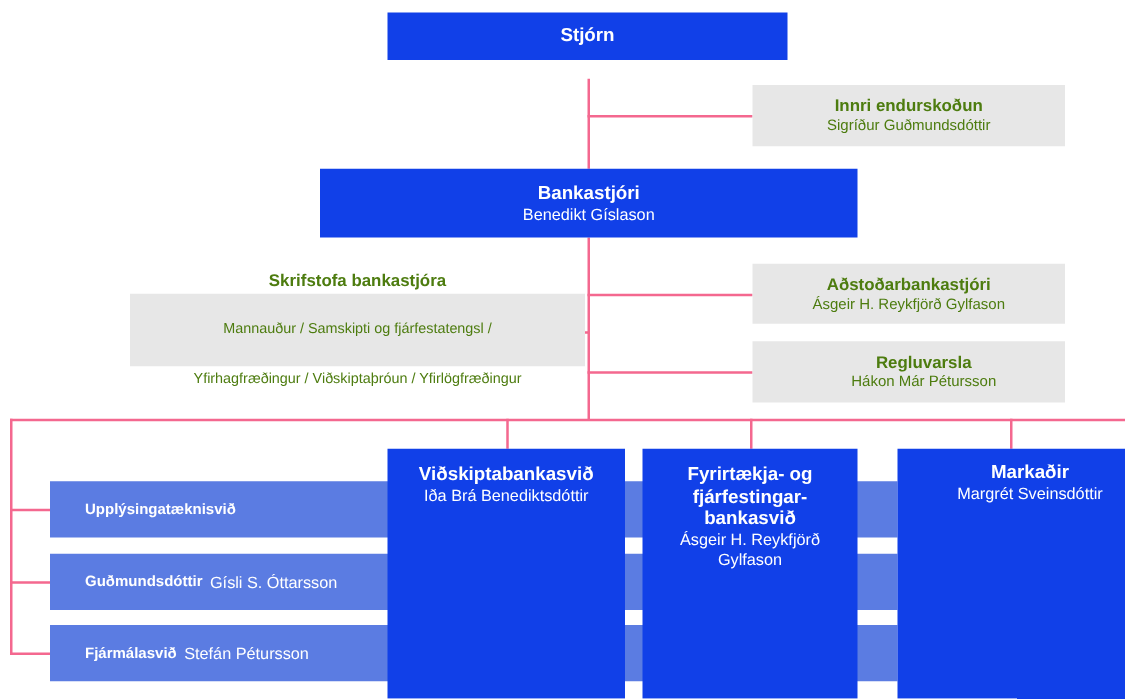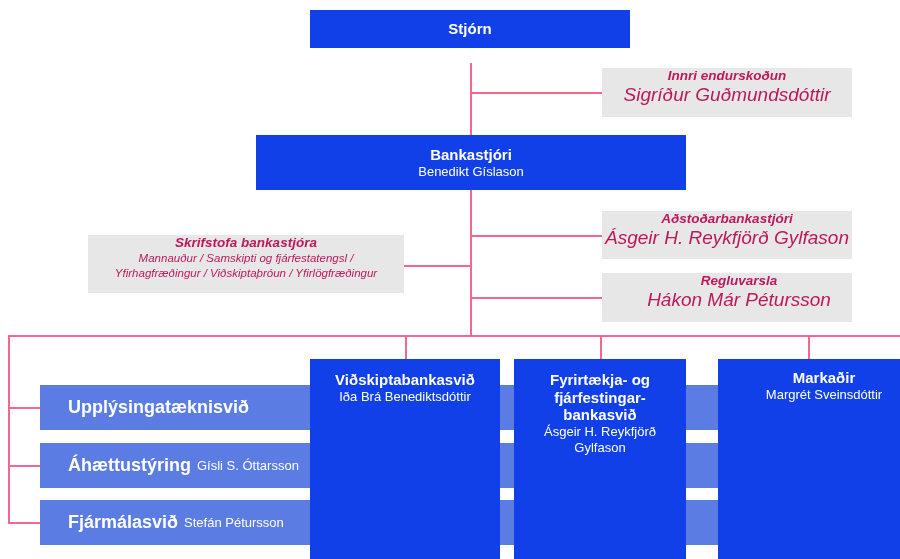--- a/index.html
+++ b/index.html
@@ -55,44 +55,43 @@
   }
   .node.blue .title { font-size: 15px; }
   .node.blue .person { font-size: 13px; }
 
   
   .node.blue.center-v { justify-content: center; }
 
   
   .node.grey {
     background: #e7e7e7;
-    color: #be185d;
-    justify-content: flex-start;
-    font-style: italic;
+    color: #4d7c0f;
+    justify-content: center;
   }
   .node.grey .title { font-size: 13.5px; }
-  .node.grey .person { font-size: 19px; }
+  .node.grey .person { font-size: 12px; }
   .node.grey .sub {
     font-size: 11.5px;
     line-height: 1.35;
     text-align: center;
   }
 
   
   .node.lightblue {
     background: #5b7ce2;
     color: #ffffff;
     flex-direction: row;
     align-items: center;
     justify-content: flex-start;
     padding-left: 28px;
     z-index: 2;
   }
   .node.lightblue .title {
-    font-size: 18px;
+    font-size: 12px;
     font-weight: bold;
     text-align: center;
     white-space: nowrap;
   }
   .node.lightblue .person {
     font-size: 13px;
     text-align: left;
     margin-left: 6px;
     white-space: nowrap;
   }
@@ -145,33 +144,33 @@
   <div class="node grey" style="left:602px; top:211px; width:250px; height:48px;">
     <div class="title">Aðstoðarbankastjóri</div>
     <div class="person">Ásgeir H. Reykfjörð Gylfason</div>
   </div>
 
   <div class="node grey" style="left:602px; top:273px; width:250px; height:49px;padding-left:24px;">
     <div class="title">Regluvarsla</div>
     <div class="person">Hákon Már Pétursson</div>
   </div>
 
-  <div class="node grey" style="left:88px; top:235px; width:316px; height:58px;">
+  <div class="node grey" style="left:104px; top:235px; width:364px; height:58px;gap:24px;">
     <div class="title">Skrifstofa bankastjóra</div>
     <div class="sub">Mannauður / Samskipti og fjárfestatengsl /</div>
     <div class="sub">Yfirhagfræðingur / Viðskiptaþróun / Yfirlögfræðingur</div>
   </div>
 
   <div class="node lightblue" style="left:40px; top:385px; width:678px; height:45px;">
     <div class="title">Upplýsingatæknisvið</div>
     <div class="person"></div>
   </div>
 
   <div class="node lightblue" style="left:40px; top:443px; width:678px; height:45px;">
-    <div class="title">Áhættustýring</div>
+    <div class="title">Guðmundsdóttir</div>
     <div class="person">Gísli S. Óttarsson</div>
   </div>
 
   <div class="node lightblue" style="left:40px; top:500px; width:678px; height:45px;">
     <div class="title">Fjármálasvið</div>
     <div class="person">Stefán Pétursson</div>
   </div>
 
   <div class="node blue pad-top-12" style="left:310px; top:359px; width:190px; height:200px;">
     <div class="title">Viðskiptabankasvið</div>

